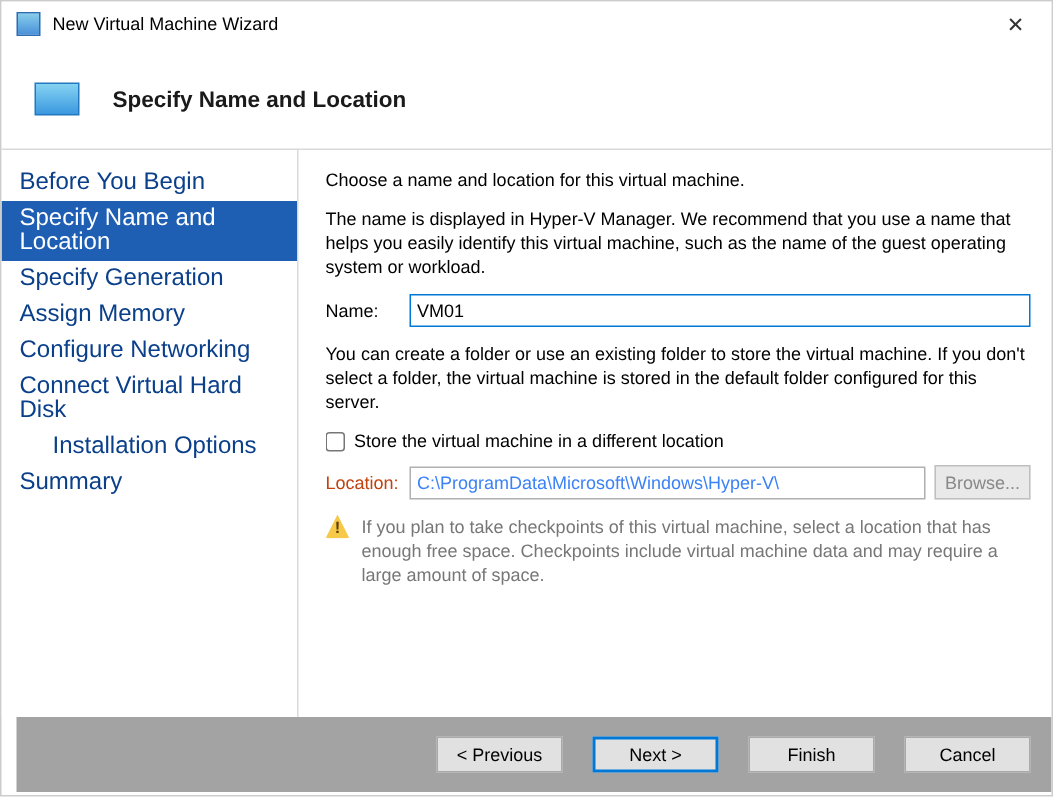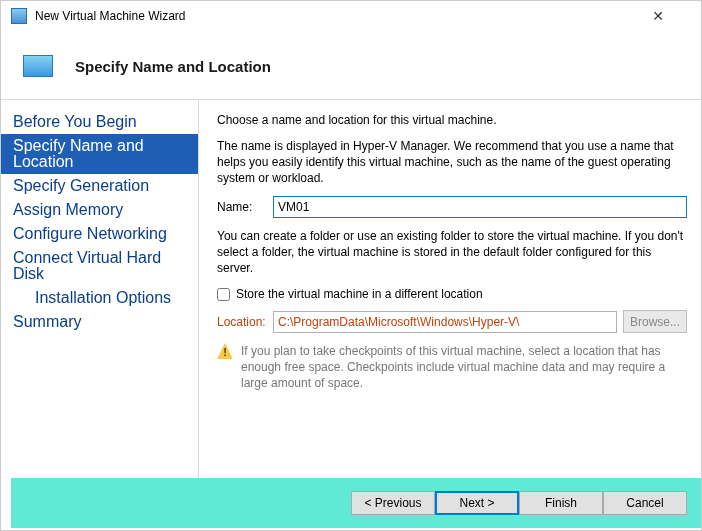--- a/index.html
+++ b/index.html
@@ -11,21 +11,21 @@
     color: #000;
     width: 702px;
     height: 531px;
     overflow: hidden;
     border: 1px solid #ccc;
   }
   .titlebar {
     height: 30px;
     display: flex;
     align-items: center;
-    padding: 0 23px 0 10px;
+    padding: 0 4px 0 10px;
     background: #fff;
   }
   .titlebar .icon {
     width: 16px; height: 16px;
     background: linear-gradient(180deg,#87ceeb 0%,#4a90d9 100%);
     border: 1px solid #2a6db3;
     margin-right: 8px;
   }
   .titlebar .title { flex: 1; color:#000; font-size: 12px;}
   .titlebar .close {
@@ -83,21 +83,21 @@
   .row input[type=text] {
     flex:1; height:22px;
     border:1px solid #0078d7;
     padding: 1px 4px;
     font: inherit;
     outline:none;
   }
   .row.loc input[type=text]{
     border:1px solid #b0b0b0;
     background:#fff;
-    color:#c2410c;
+    color:#3b82f6;
   }
   .row.loc label { color:#c2410c; }
   .chk { display:flex; align-items:center; margin:4px 0 8px 0;}
   .chk input { margin: 0 6px 0 0; width:13px; height:13px;}
   .browse {
     width:64px; height:23px; margin-left:6px;
     border:1px solid #bfbfbf; background:#e9e9e9;
     color:#888; font:inherit;
   }
   .warn { display:flex; gap:8px; margin-top:4px; color:#777;}
@@ -111,23 +111,23 @@
     clip-path: polygon(50% 0, 100% 100%, 0 100%);
     border-radius:2px;
   }
   .warn .wicon::after{
     content:"!"; position:absolute; left:0; right:0; top:1px;
     text-align:center; font-weight:700; color:#5a3b00; font-size:11px;
   }
   .footer {
     height: 50px;
     display:flex; align-items:center; justify-content:flex-end;
-    gap:0;
+    gap:20px;
     padding: 0 14px;
-    background:#5eead4;
+    background:#a3a3a3;
     margin-left:10px;
   }
   .btn {
     min-width: 84px; height:24px;
     border:1px solid #a9a9a9;
     background:#e1e1e1;
     font:inherit; cursor:pointer;
     padding: 0 8px;
   }
   .btn.primary {

